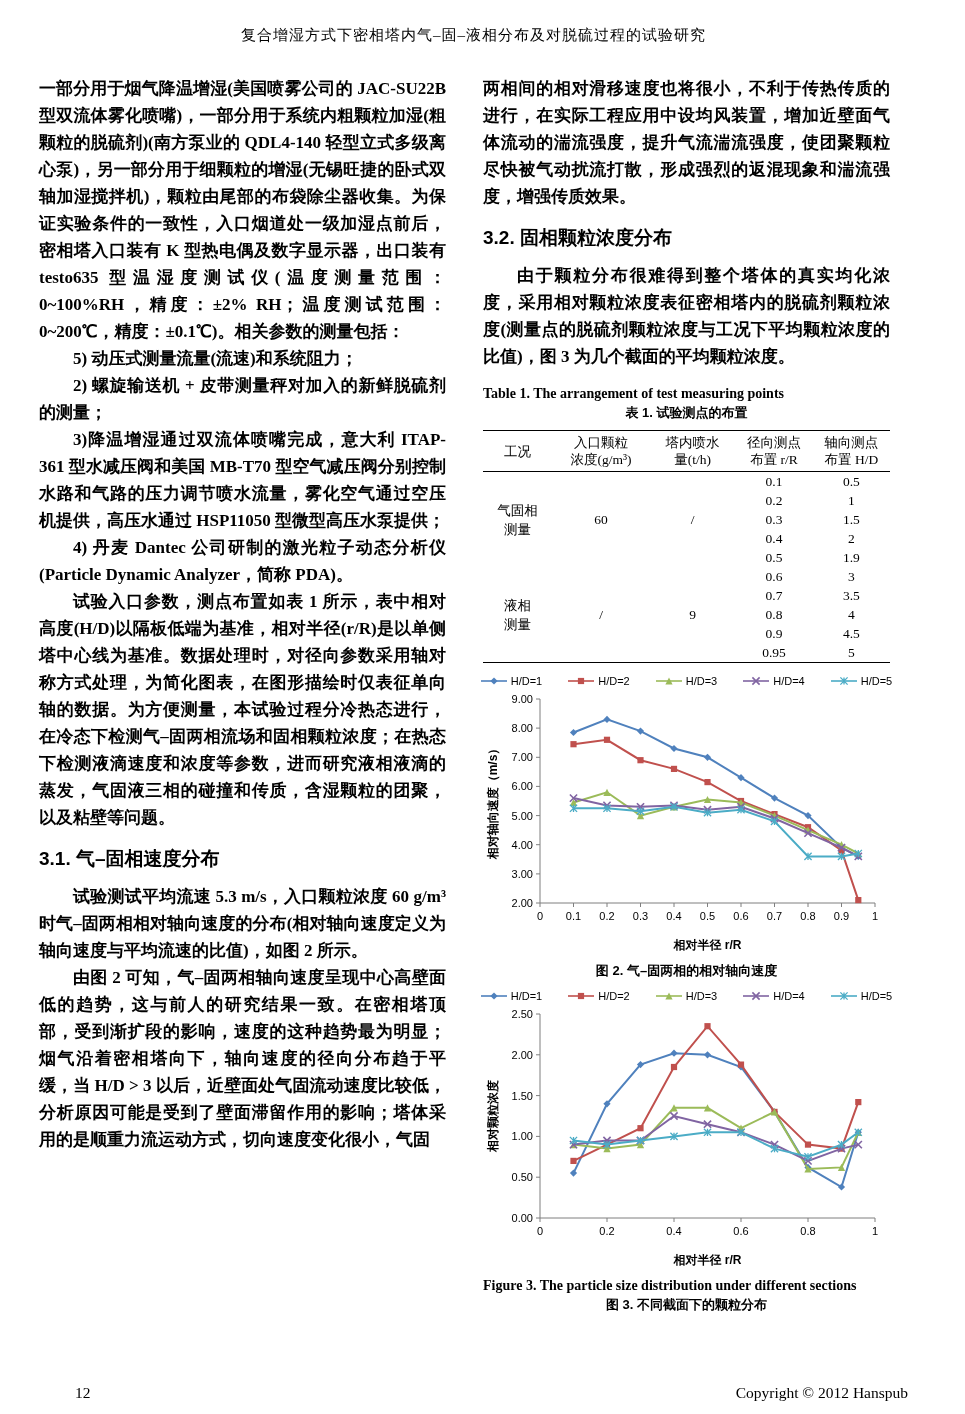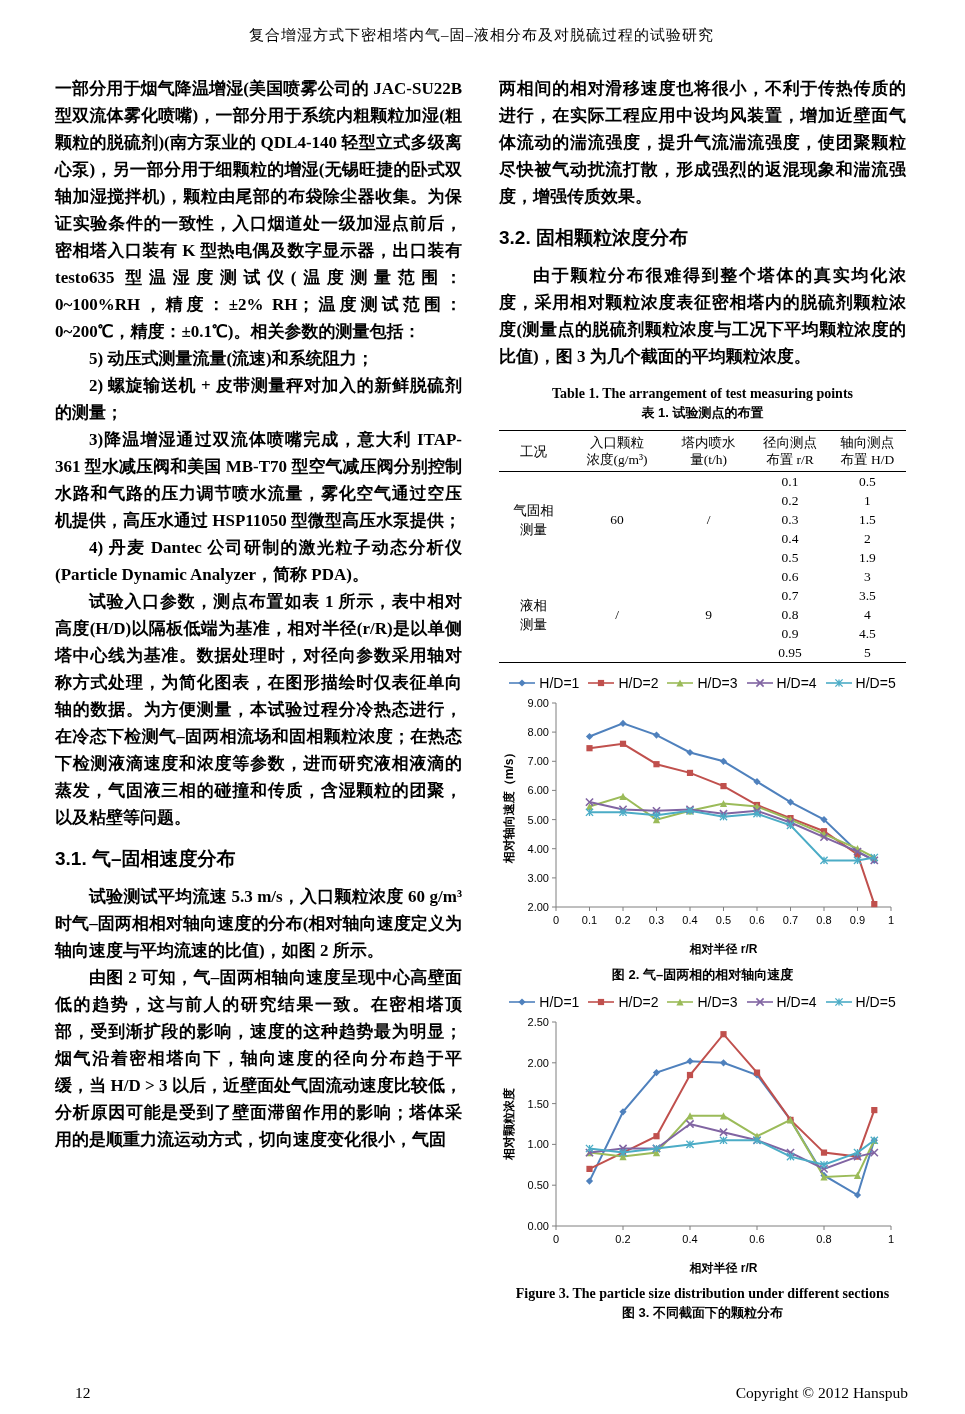--- a/index.html
+++ b/index.html
@@ -1,39 +1,39 @@
 <!DOCTYPE html>
 <html><head>
 <meta charset="utf-8">
 <style>
   * { box-sizing: border-box; }
   html,body { margin:0; padding:0; background:#ffffff; }
   .page {
     width:965px; height:1414px; margin:0 auto; background:#fff; position:relative;
-    padding:26px 57px 0 55px; font-family:"Liberation Serif", serif; color:#000;
+    padding:26px 57px 0 39px; font-family:"Liberation Serif", serif; color:#000;
     overflow:hidden;
   }
   .running-head { text-align:center; font-size:15px; letter-spacing:1px; margin-bottom:30px; }
   .columns { display:flex; gap:37px; }
   .col { width:407px; flex:0 0 407px; }
   .para { font-size:17px; line-height:27px; text-align:justify; margin:0;font-weight:bold; }
   .indent { text-indent:2em; }
   .sec-heading { font-family:"Liberation Sans", sans-serif; font-size:19px; font-weight:bold; margin:15px 0 11px 0; }
-  .caption-en { font-size:14px; font-weight:bold; text-align:center; line-height:19px; font-family:"Liberation Serif", serif; }
+  .caption-en { font-size:14px; font-weight:bold; line-height:19px; font-family:"Liberation Serif", serif; }
   .caption-cn { font-size:13px; font-weight:bold; text-align:center; line-height:19px; font-family:"Liberation Sans", sans-serif; }
   .table-wrap { margin-top:14px; }
   .data-table {
     width:100%; border-collapse:collapse; font-size:13.5px; margin:8px 0 12px 0;
     border-top:1.5px solid #000; border-bottom:1.5px solid #000;
   }
   .data-table th { font-weight:normal; border-bottom:1px solid #000; padding:3px 2px; white-space:pre-line; line-height:17px; text-align:center; }
   .data-table td { text-align:center; padding:0 2px; line-height:19px; }
   .data-table td.cond { white-space:pre-line; }
   .figure { margin-top:10px; }
-  .chart-legend { display:flex; justify-content:center; align-items:flex-start; gap:9px; font-family:"Liberation Sans", sans-serif; font-size:14px; margin:4px 0 0 0; }
+  .chart-legend { display:flex; justify-content:center; align-items:flex-start; gap:26px; font-family:"Liberation Sans", sans-serif; font-size:11px; margin:4px 0 0 0; }
   .legend-item { display:inline-flex; align-items:center; gap:4px; }
   .chart-svg svg { display:block; margin:0 auto; }
   .tick { font-size:11px; font-family:"Liberation Sans", sans-serif; fill:#000; }
   .atitle { font-size:12px; font-weight:bold; font-family:"Liberation Sans", sans-serif; fill:#000; }
   .fig-captions { margin-top:6px; }
   .footer {
     position:absolute; bottom:12px; left:75px; right:57px;
     display:flex; justify-content:space-between; font-size:15.5px;
   }
 </style>

